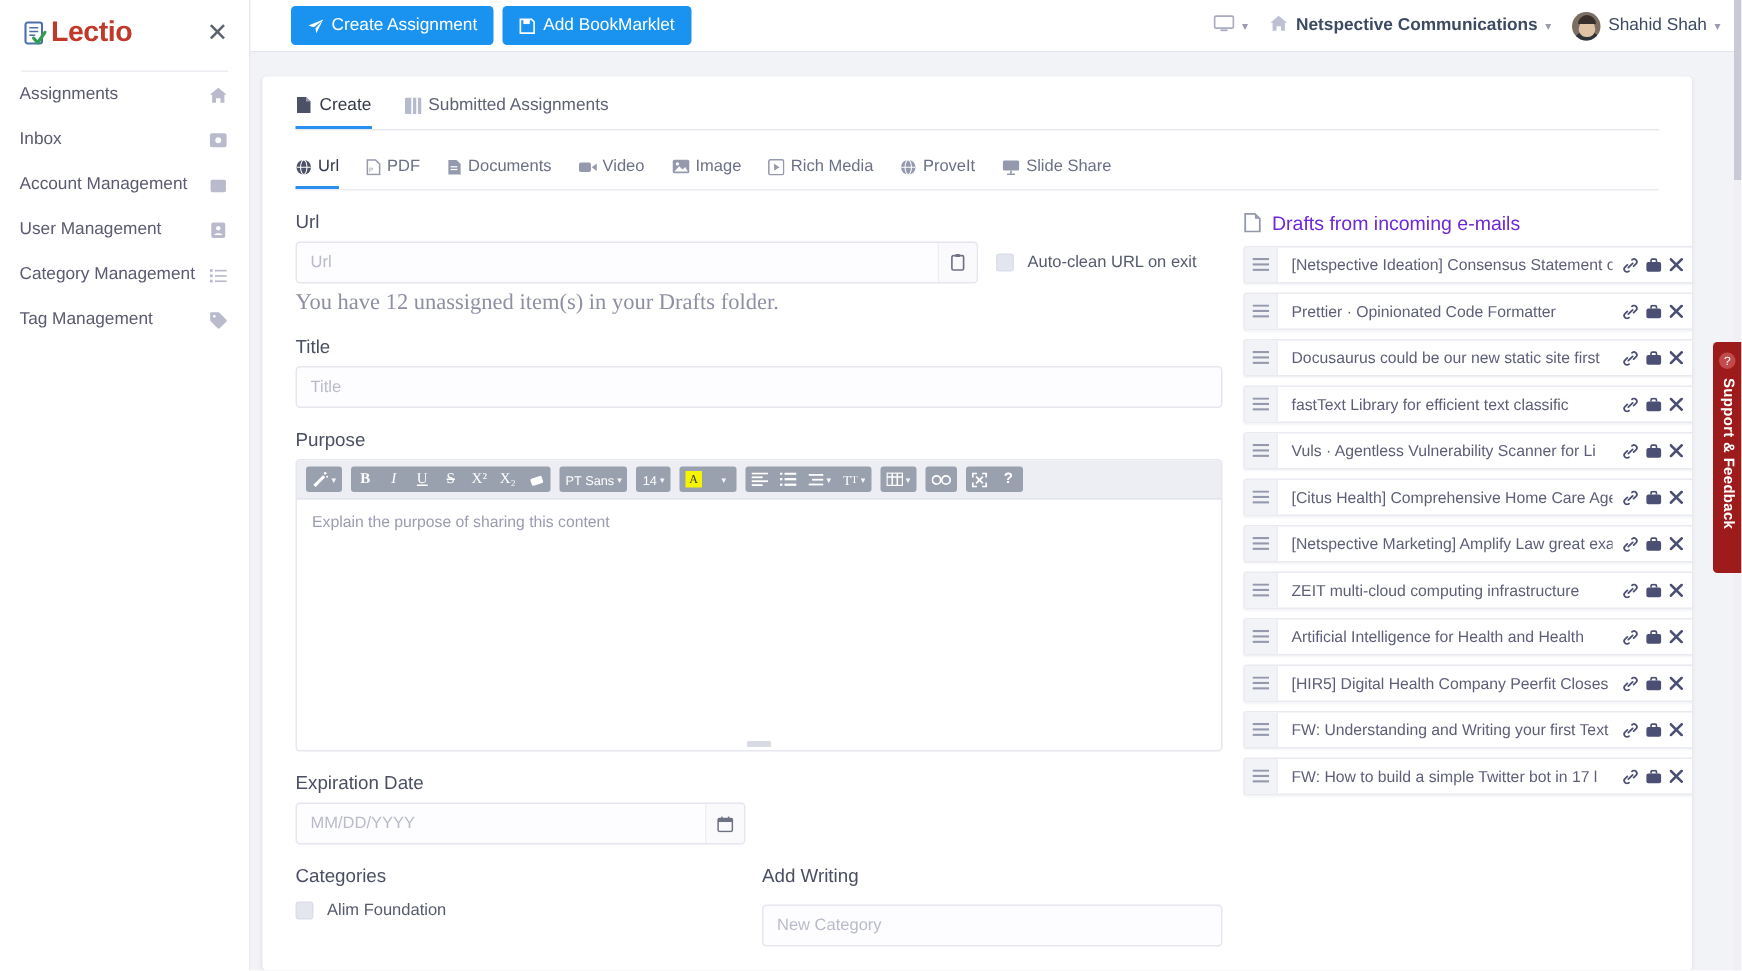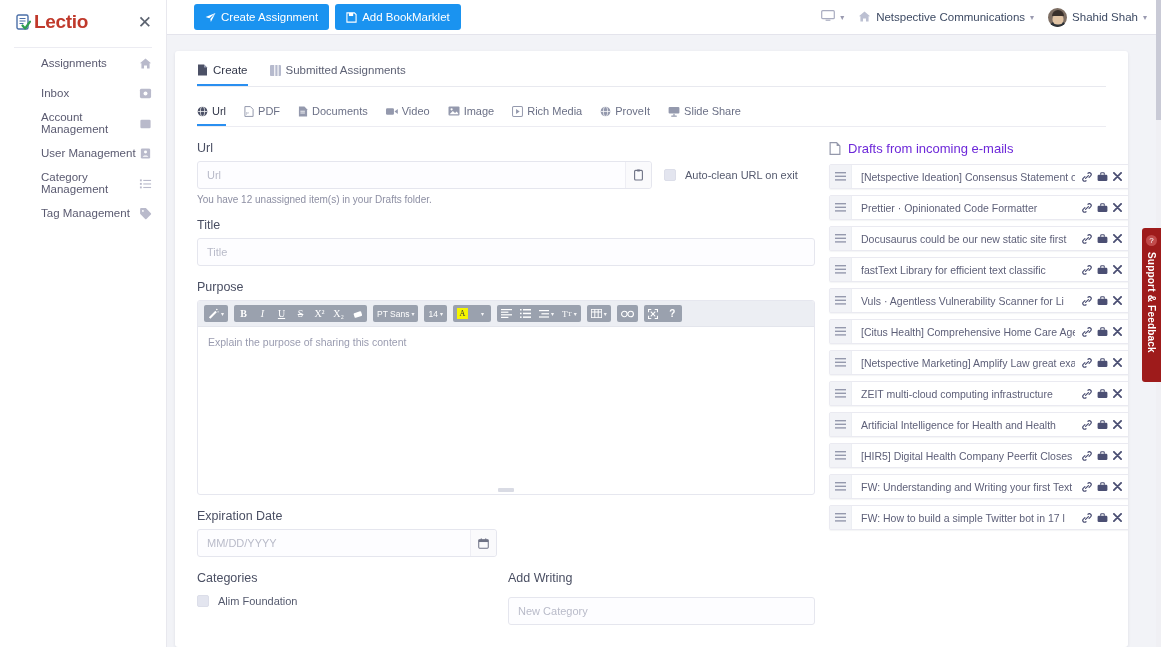--- a/index.html
+++ b/index.html
@@ -31,21 +31,21 @@
   .brand-text {
     font-size:19px; font-weight:bold; color:#c0392b; letter-spacing:-.3px;
   }
   .close-x {
     font-size:17px; color:#5c6370; line-height:1; cursor:pointer;
     font-family:"DejaVu Sans", sans-serif; font-weight:300;
   }
   #sidebar-sep { height:1px; background:#ececf2; margin:3px 14px 0 14px; }
   .nav-item {
     height:30px; display:flex; align-items:center; justify-content:space-between;
-    padding:0 14px 0 13px; cursor:pointer;margin-left:28px;
+    padding:0 14px 0 13px; cursor:pointer;
   }
   .nav-label { font-size:11.5px; color:#5a5a70; }
   .nav-icon { color:#b9bacb; display:flex; align-items:center; }
   .nav-icon svg { display:block; }
 
   
   #topbar {
     position:absolute; left:167px; top:0; width:994px; height:34px;
     background:#ffffff; display:flex; align-items:center;
   }
@@ -55,21 +55,21 @@
     height:26px; padding:0 11px; font-size:11.5px; cursor:pointer;
     display:flex; align-items:center; gap:5px;
     font-family:"Liberation Sans", sans-serif;
   }
   .tb-btn svg { display:block; }
   #topbar-right {
     margin-left:auto; margin-right:14px; display:flex; align-items:center; gap:14px;
   }
   .tb-chunk { display:flex; align-items:center; gap:5px; cursor:pointer; font-size:11.5px; }
   .tb-chunk .caret { color:#9a9ab0; font-size:8px; }
-  .org-name { color:#3d4a63; font-weight:normal; font-size:11.5px; }
+  .org-name { color:#3d4a63; font-weight:bold; font-size:11.5px; }
   .user-name { color:#3d4a63; font-size:11.5px; }
   .avatar {
     width:19px; height:19px; border-radius:50%; overflow:hidden;
     background:#7d6e63; display:block; position:relative;
   }
   .avatar .face {
     position:absolute; left:50%; top:55%; transform:translate(-50%,-40%);
     width:11px; height:11px; border-radius:50% 50% 45% 45%; background:#e0c3a4;
   }
   .avatar .hair {
@@ -118,21 +118,21 @@
   .stab svg { display:block; }
   .stab .ico { color:#8d93a8; display:flex; }
   #subtabs-rule { height:1px; background:#ececf2; margin:0 22px 0 22px; }
 
   
   #body-cols { display:flex; padding:14px 22px 0 22px; gap:14px; }
   #col-left { width:618px; }
   #col-right { width:301px; }
 
   .flabel { font-size:12.5px; color:#4a4f63; margin:0 0 6px 0; }
-  .fhint { font-size:10px; color:#8d8fa3; margin:5px 0 0 0; }
+  .fhint { font-size:15px; color:#8d8fa3; margin:5px 0 0 0;font-family:Liberation Serif, serif; }
 
   .inp-wrap { position:relative; }
   .inp {
     width:100%; height:28px; border:1px solid #e5e6ee; border-radius:3px;
     background:#fdfdff; font-size:11px; color:#45495c; padding:0 9px;
     font-family:"Liberation Sans", sans-serif; outline:none;
   }
   .inp::placeholder { color:#b9bbc9; }
   .inp-btn {
     position:absolute; right:1px; top:1px; width:26px; height:26px;

